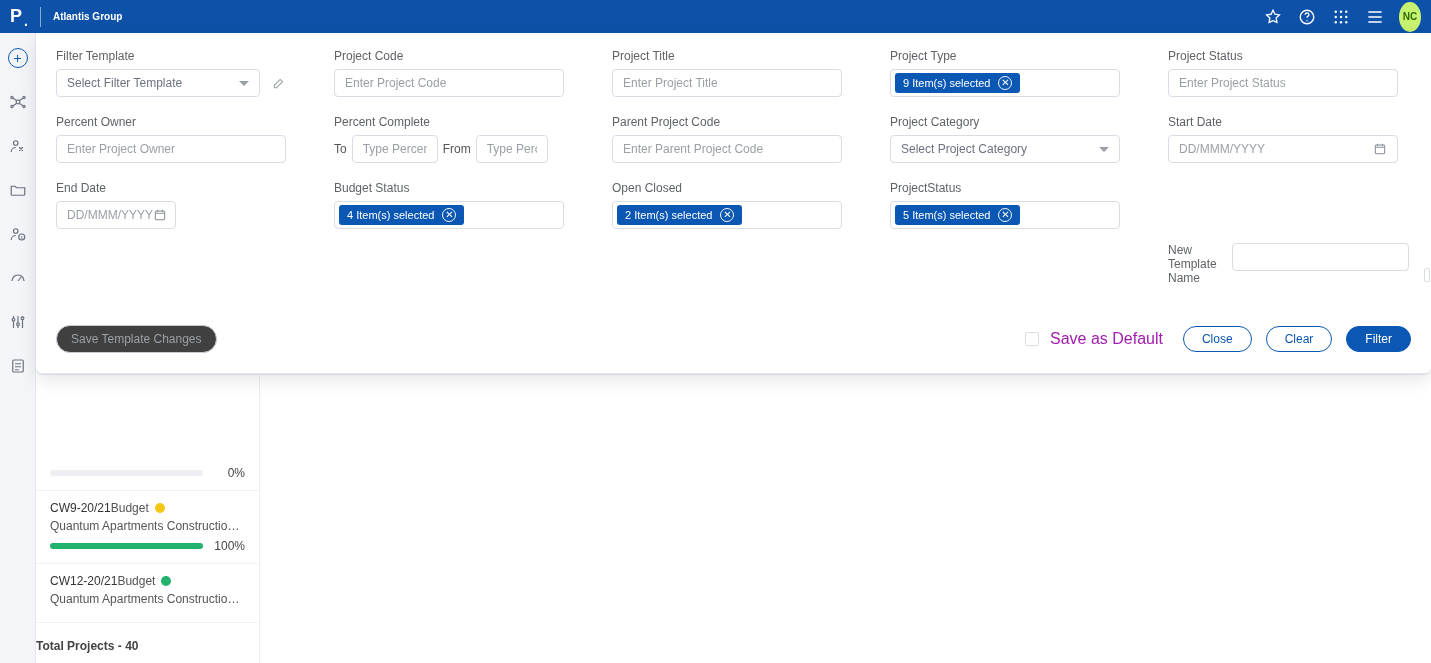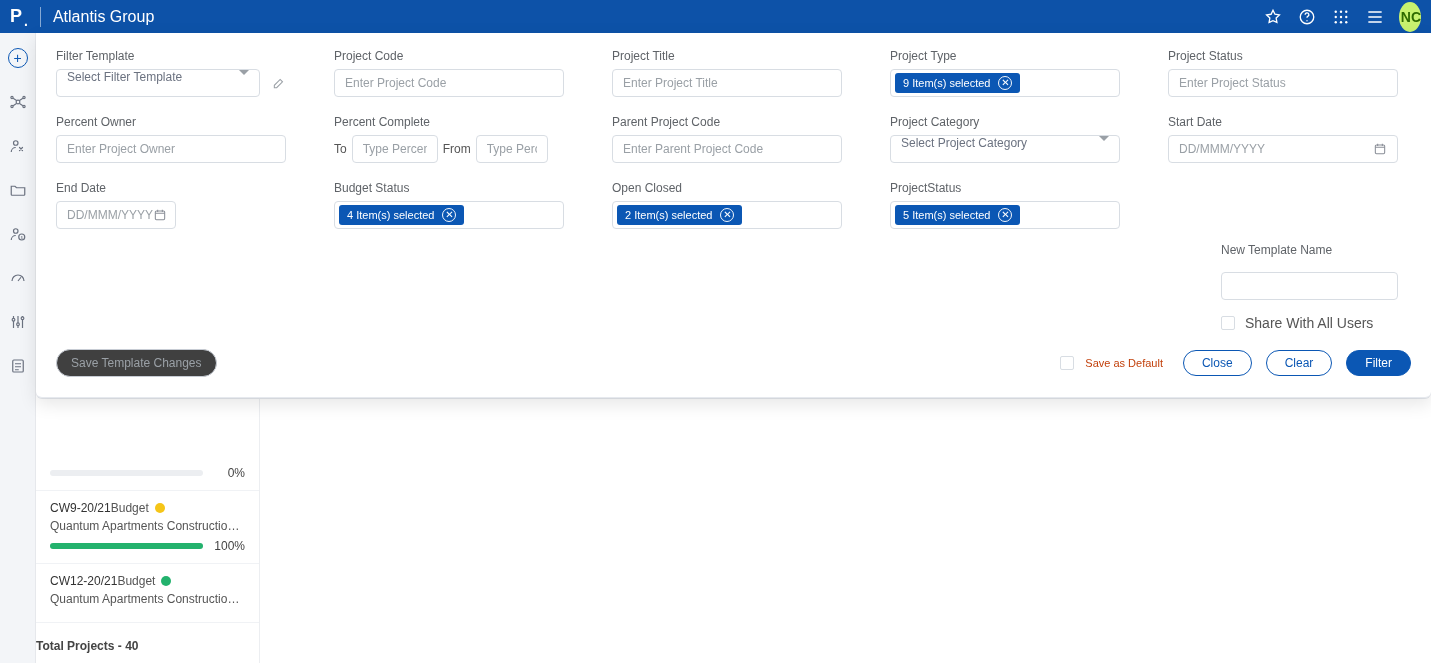--- a/index.html
+++ b/index.html
@@ -22,24 +22,24 @@
   html,body{margin:0;padding:0;font-family:Arial,Helvetica,sans-serif;color:var(--text);background:#fff}
   button,input,select{font-family:Liberation Sans, sans-serif}
   svg{display:block}
 
   
   .app-header{height:33px;background:var(--blue-hdr);display:flex;align-items:center;padding:0 10px;color:#fff;justify-content:space-between}
   .hdr-left{display:flex;align-items:center;gap:10px}
   .brand{display:flex;align-items:center;font-weight:bold;font-size:18px;gap:2px}
   .brand .dot{font-size:14px;position:relative;top:4px}
   .hdr-sep{width:1px;height:20px;background:rgba(255,255,255,.5);margin:0 2px}
-  .org-name{font-size:16px;font-weight:400}
+  .org-name{font-size:10px;font-weight:700}
   .hdr-right{display:flex;align-items:center;gap:14px}
   .hdr-icon{width:20px;height:20px;display:flex;align-items:center;justify-content:center;cursor:pointer;color:#fff}
-  .avatar{width:22px;height:30px;border-radius:50%;background:var(--lime);color:#2e6b00;font-size:14px;font-weight:bold;display:flex;align-items:center;justify-content:flex-end}
+  .avatar{width:22px;height:30px;border-radius:50%;background:var(--lime);color:#2e6b00;font-size:10px;font-weight:bold;display:flex;align-items:center;justify-content:center}
 
   
   .layout{display:flex;height:calc(663px - 33px)}
   .left-rail{width:36px;background:var(--sidebar);border-right:1px solid #e6e8ec;display:flex;flex-direction:column;align-items:center;padding-top:14px;gap:22px;color:#6b7280}
   .rail-icon{width:22px;height:22px;display:flex;align-items:center;justify-content:center;cursor:pointer;color:#6b7280}
   .rail-icon.blue{color:#2f67b1}
   .rail-plus{width:20px;height:20px;border:1.5px solid var(--blue);border-radius:50%;color:var(--blue);display:flex;align-items:center;justify-content:center;font-size:14px;line-height:1}
 
   
   .projects-col{width:224px;background:#fff;border-right:1px solid #eceef1;display:flex;flex-direction:column;position:relative}
@@ -76,45 +76,45 @@
     box-shadow:0 6px 18px rgba(0,0,0,.10), 0 1px 0 #e6e9ee;
     padding:16px 20px 20px 20px;
     border-radius:0 0 6px 6px;
     z-index:20;
   }
   .filters-grid{display:grid;grid-template-columns:repeat(5, minmax(170px,230px));column-gap:48px;row-gap:18px}
   .fld{display:flex;flex-direction:column;gap:6px}
   .fld-label{font-size:12px;color:var(--label)}
   .txt,.sel,.date,.pct{height:28px;border:1px solid var(--border);border-radius:4px;padding:0 10px;font-size:12px;color:#444;background:#fff}
   .txt::placeholder,.pct::placeholder{color:#9aa0a6}
-  .sel{display:flex;align-items:flex-start;justify-content:space-between;color:#6b7280;cursor:pointer}
+  .sel{display:flex;align-items:center;justify-content:space-between;color:#6b7280;cursor:pointer}
   .sel .caret{border-left:5px solid transparent;border-right:5px solid transparent;border-top:5px solid #9aa0a6}
   .with-icon{display:flex;align-items:center;justify-content:space-between}
   .date-icon{width:14px;height:14px;color:#8a8f98}
   .pencil{color:#9aa0a6;margin-left:6px;cursor:pointer}
   .tmpl-row{display:flex;align-items:center;gap:6px}
 
   .pct-range{display:flex;align-items:center;gap:5px}
   .pct-range .lbl{font-size:12px;color:#555}
   .pct{width:86px}
 
   .chip-field{border:1px solid var(--border);border-radius:4px;height:28px;display:flex;align-items:center;padding-left:4px}
   .chip{height:20px;background:var(--chip);color:#fff;border-radius:3px;font-size:11px;display:flex;align-items:center;gap:8px;padding:0 8px}
   .chip .x{width:14px;height:14px;border:1px solid rgba(255,255,255,.95);border-radius:50%;display:flex;align-items:center;justify-content:center;font-size:10px;line-height:1;cursor:pointer}
 
-  .new-template{display:flex;flex-direction:column;gap:15px;max-width:230px;margin-left:auto;margin-top:-4px}
+  .new-template{display:flex;gap:15px;max-width:230px;margin-left:auto;margin-top:-4px}
   .share-row{display:flex;align-items:center;gap:10px;font-size:14px;color:#555}
   .chk{width:14px;height:14px;border:1px solid var(--border);border-radius:2px;background:#fff}
 
   .panel-footer{display:flex;align-items:center;justify-content:space-between;margin-top:18px}
   .save-tmpl{border:1px solid #c7ccd4;background:#404040;color:#9aa0a6;border-radius:18px;padding:6px 14px;font-size:12px;cursor:default}
   .footer-right{display:flex;align-items:center;gap:14px}
   .pill-btn{border:1px solid var(--blue);background:#fff;color:var(--blue);border-radius:18px;padding:5px 18px;font-size:12px;cursor:pointer}
   .pill-btn.primary{background:var(--blue);color:#fff}
-  .default-row{display:flex;align-items:center;gap:11px;font-size:11px;color:#c2410c;margin-right:6px}
+  .default-row{display:flex;align-items:center;gap:11px;font-size:16px;color:#a21caf;margin-right:6px}
 
   
   .page{width:1431px;height:663px;overflow:hidden;position:relative}
 </style>
 </head>
 <body>
 
 <div class="page">
 
   <div class="app-header">

